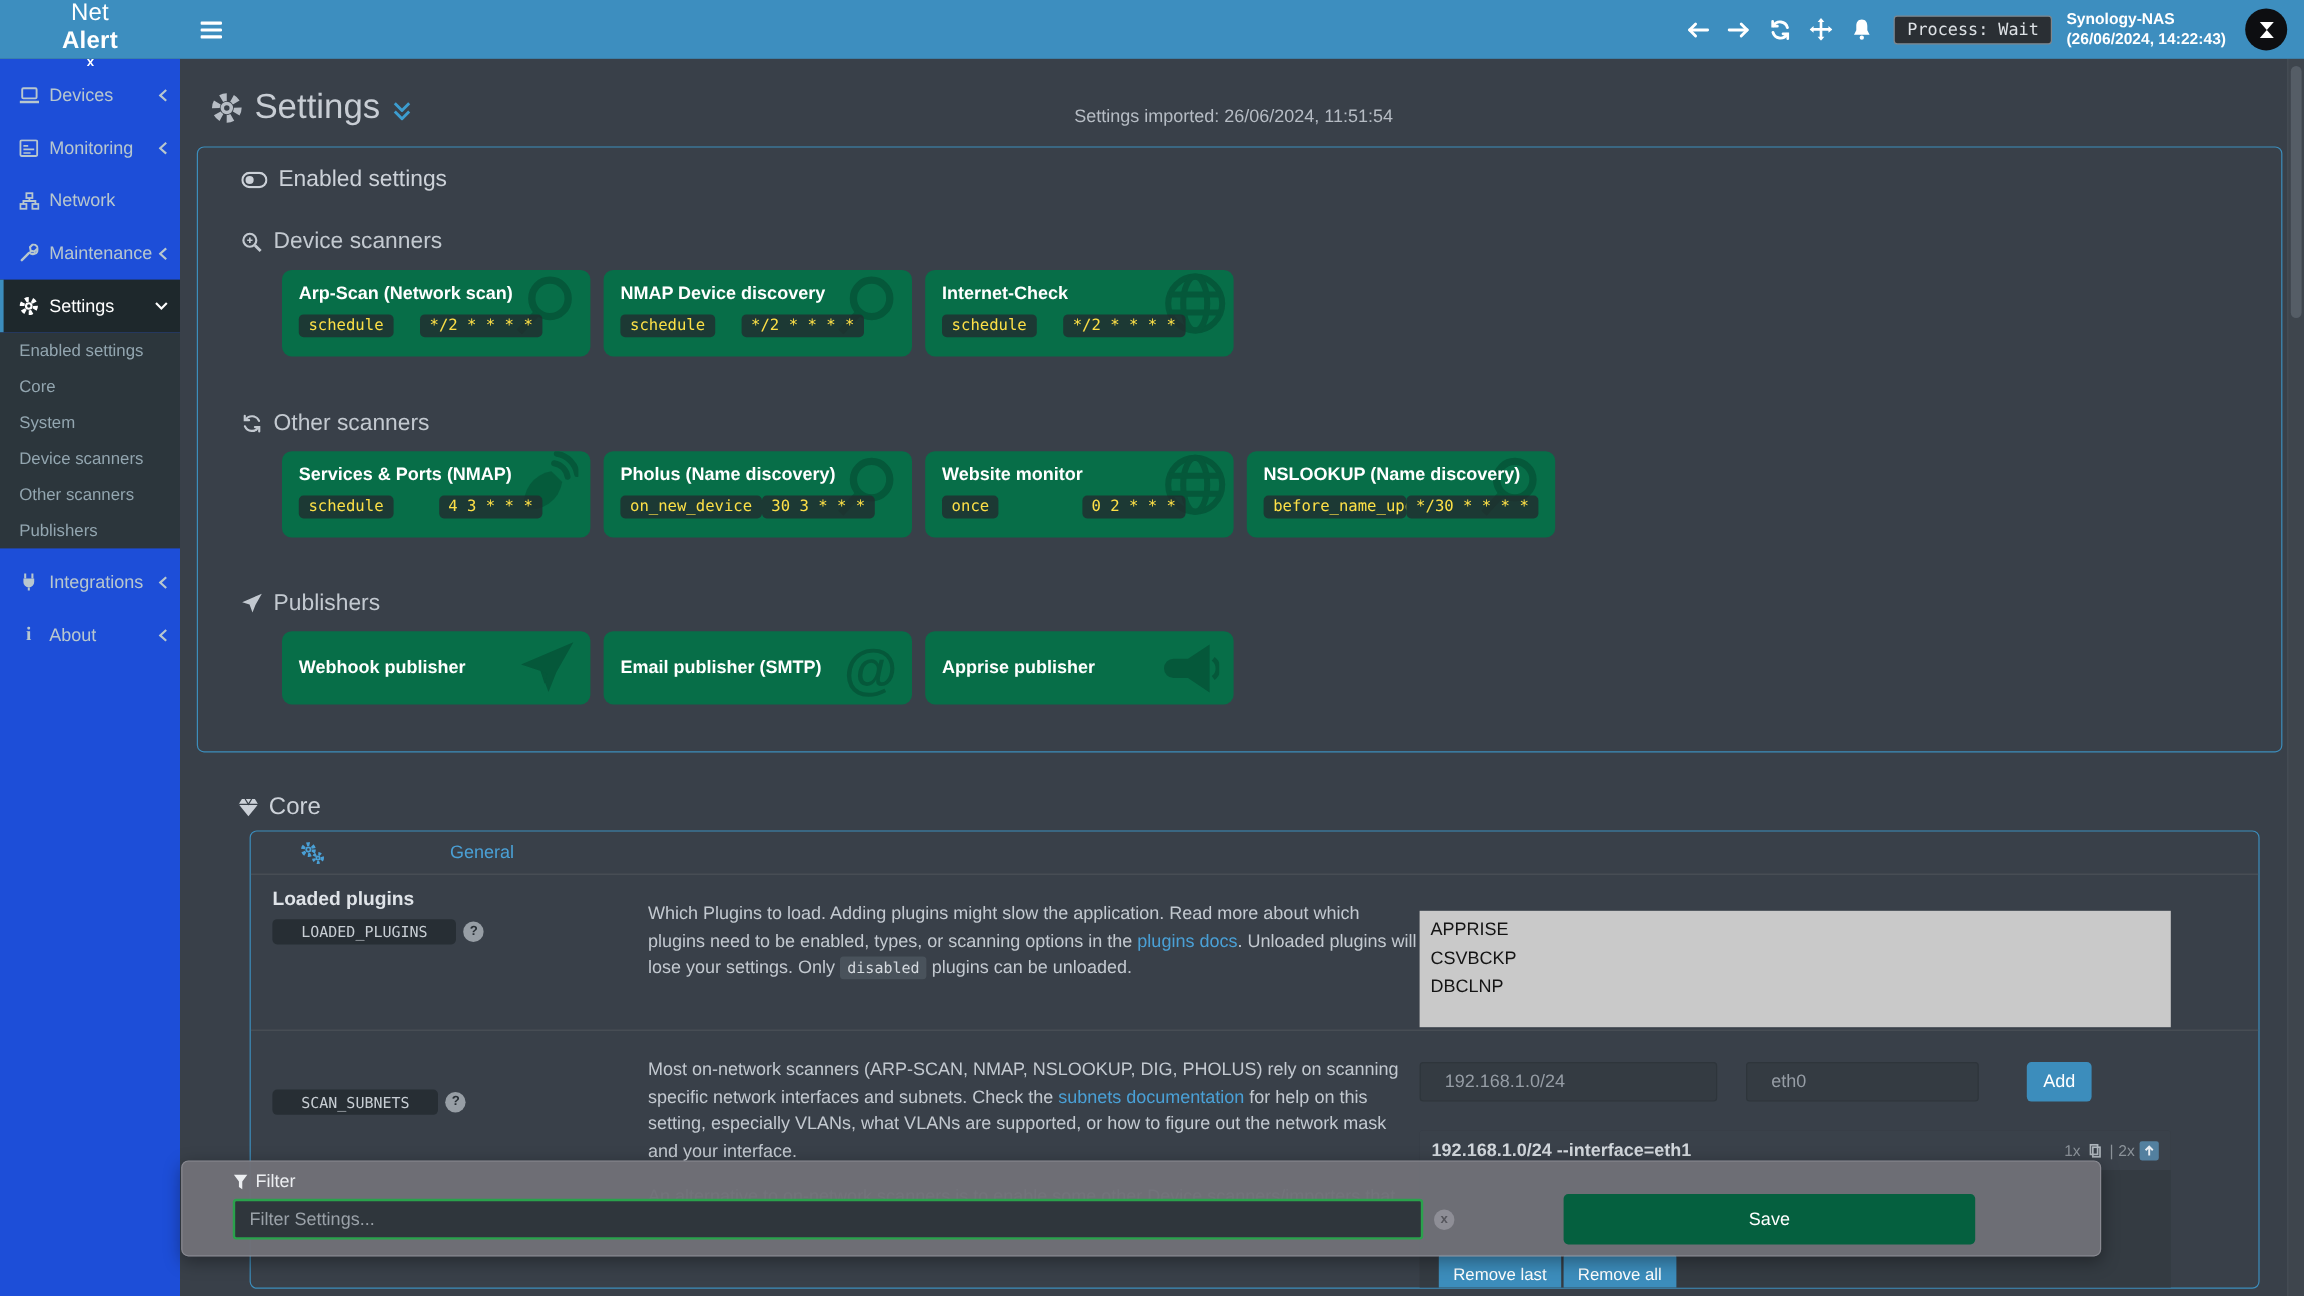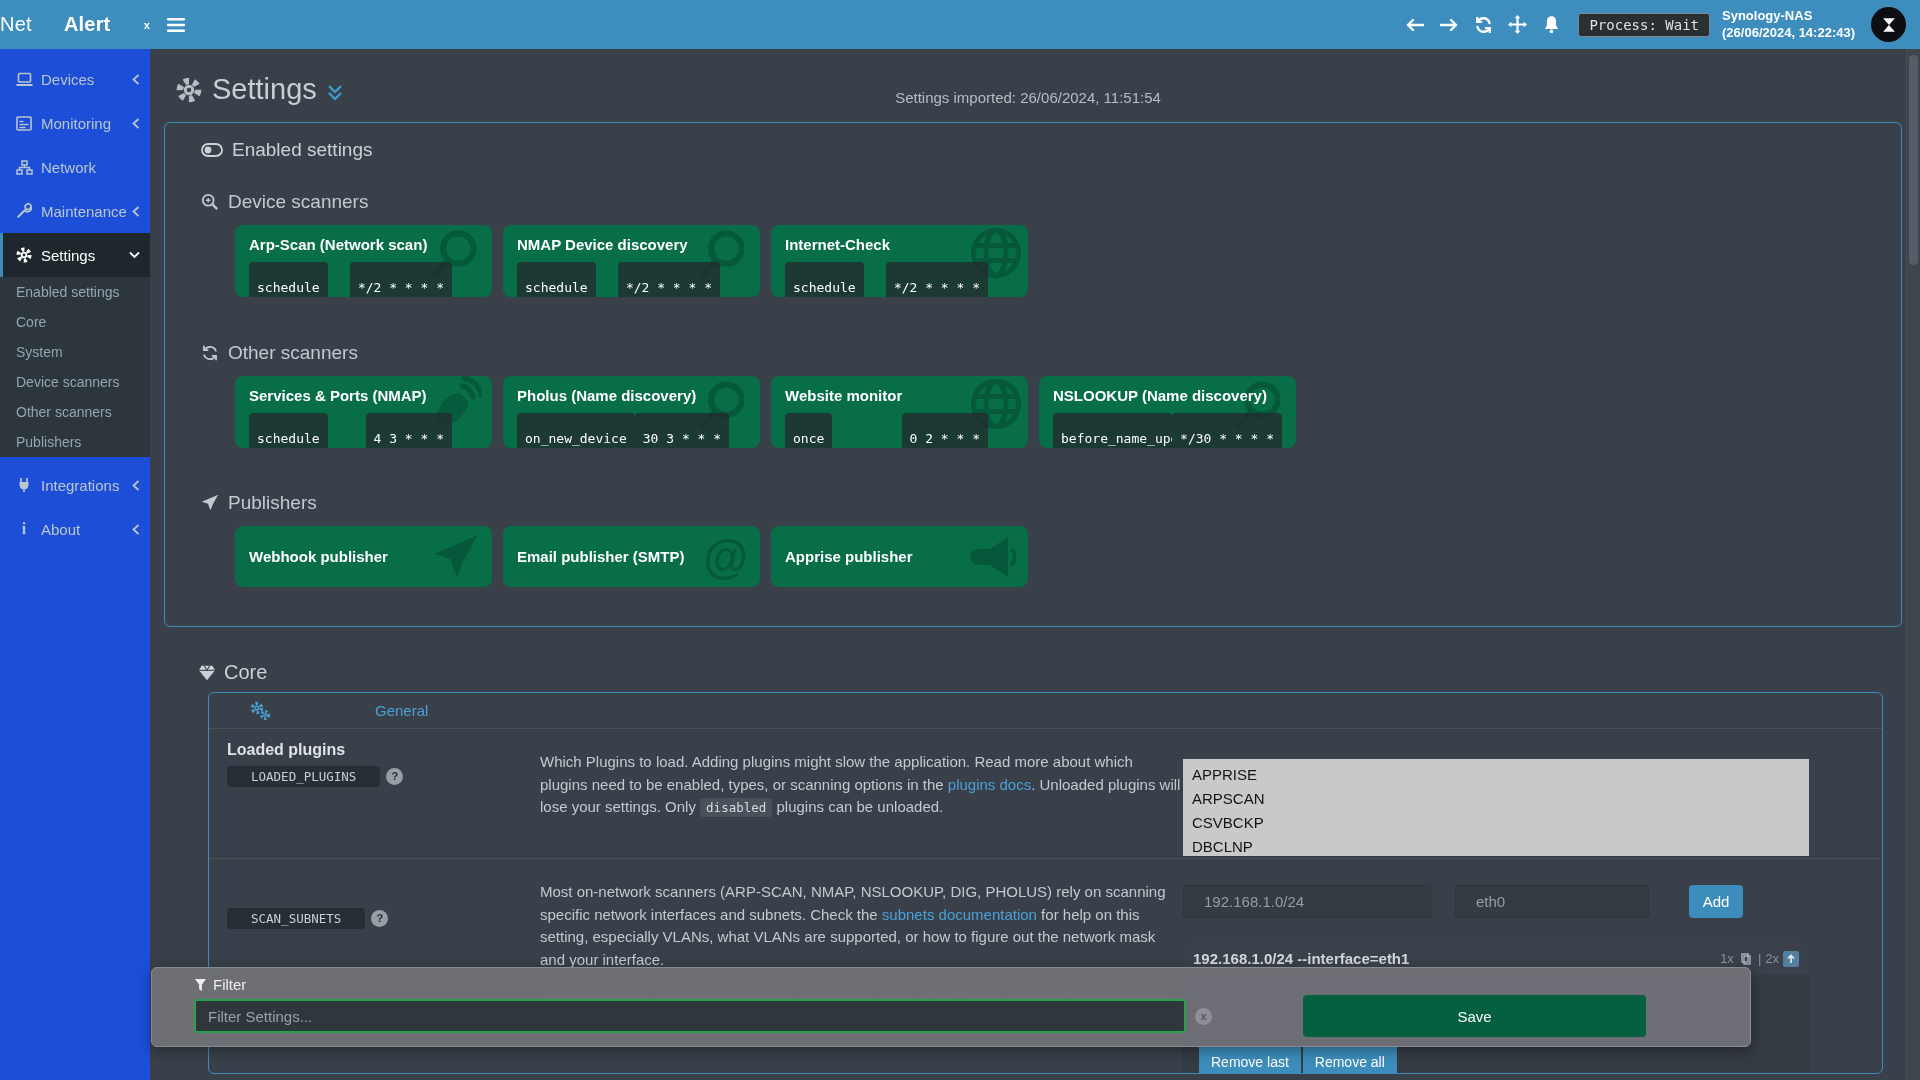--- a/index.html
+++ b/index.html
@@ -6,22 +6,22 @@
   html,body { width:1920px; height:1080px; overflow:hidden; }
   body {
     font-family:"Liberation Sans", sans-serif;
     background:#394049; color:#c2c7d0; position:relative;
   }
   svg { display:block; }
 
   
   .navbar { position:absolute; top:0; left:0; width:1920px; height:49px;
     background:#3d8ebf; display:flex; align-items:center; z-index:30; }
-  .logo { width:150px; height:49px; display:flex; align-items:center; justify-content:space-between;
-    color:#fff; font-size:20px; letter-spacing:.2px; }
+  .logo { width:150px; height:49px; display:flex; align-items:center; justify-content:flex-start;
+    color:#fff; font-size:20px; letter-spacing:.2px;flex-direction:column; }
   .logo .bold { font-weight:bold; }
   .logo sup { font-size:11px; font-weight:bold; margin-left:1px; }
   .hamburger { margin-left:17px; color:#fff; cursor:pointer; }
   .nav-right { margin-left:auto; display:flex; align-items:center; }
   .nav-ico { width:34px; display:flex; justify-content:center; color:#fff; cursor:pointer; }
   .proc-badge { margin:0 12px 0 10px; background:#2a2f34; border:1px solid #80868c;
     border-radius:3px; color:#dde1e5; font-family:"DejaVu Sans Mono",monospace;
     font-size:14px; padding:3px 10px; white-space:nowrap; }
   .host { color:#fff; font-size:13px; line-height:1.3; font-weight:bold; }
   .avatar { width:35px; height:35px; border-radius:50%; background:#0d0e11; margin:0 14px 0 16px;
@@ -52,22 +52,22 @@
   .enabled-box { top:73px; left:14px; width:1738px; height:505px; padding:16px 36px 24px 36px; }
   .box-title { display:flex; align-items:center; gap:9px; font-size:19px; color:#ccd1d8; }
   .group-h { display:flex; align-items:center; gap:9px; font-size:19px; color:#c3c9d0; }
   .g1 { margin-top:30px; } .g2 { margin-top:45px; } .g3 { margin-top:44px; }
   .cards { display:flex; gap:11px; margin:12px 0 0 34px; }
   .card { position:relative; width:257px; height:72px; border-radius:8px; background:#076e48;
     padding:11px 14px; color:#fff; overflow:hidden; cursor:pointer; }
   .card.pub { height:61px; display:flex; align-items:center; }
   .card-title { font-size:15px; font-weight:bold; position:relative; z-index:2; white-space:nowrap; }
   .badges { display:flex; margin-top:9px; position:relative; z-index:2; }
-  .badge { background:rgba(34,42,46,.78); color:#ffffff; font-family:"DejaVu Sans Mono",monospace;
-    font-size:13px; padding:18px 8px; border-radius:4px; white-space:nowrap; }
+  .badge { background:rgba(34,42,46,.78); color:#fde047; font-family:"DejaVu Sans Mono",monospace;
+    font-size:13px; padding:2px 8px; border-radius:4px; white-space:nowrap; }
   .b2 { margin-left:auto; margin-right:26px; }
   .card.tight .b2 { margin-right:0; }
   .card.tight .badge.b1 { max-width:150px; overflow:hidden; }
   .wm { position:absolute; z-index:1; color:#05583a; }
   .wm.tr { right:8px; top:2px; }
   .wm.mid { right:12px; top:50%; transform:translateY(-50%); }
   .at-glyph { font-size:46px; font-weight:bold; color:#05583a; line-height:1; }
 
   
   .core-title { position:absolute; top:612px; left:48px; display:flex; align-items:center; gap:8px;
@@ -517,21 +517,20 @@
         <div>
           <span class="codebadge">LOADED_PLUGINS</span><span class="qcirc">?</span>
         </div>
       </div>
       <div class="desc" style="padding-top:10px">
         <span>Which Plugins to load. Adding plugins might slow the application. Read more about which plugins need to be enabled, types, or scanning options in the </span><a>plugins docs</a><span>. Unloaded plugins will lose your settings. Only </span><span class="inlinecode">disabled</span><span> plugins can be unloaded.</span>
       </div>
       <div>
         <div class="listbox">
           <div class="opt">APPRISE</div>
-          <div class="opt">ARPSCAN</div>
           <div class="opt">CSVBCKP</div>
           <div class="opt">DBCLNP</div>
         </div>
       </div>
     </div>
 
     <div class="row row2">
       <div style="padding-top:28px">
         <span class="codebadge">SCAN_SUBNETS</span><span class="qcirc">?</span>
       </div>

